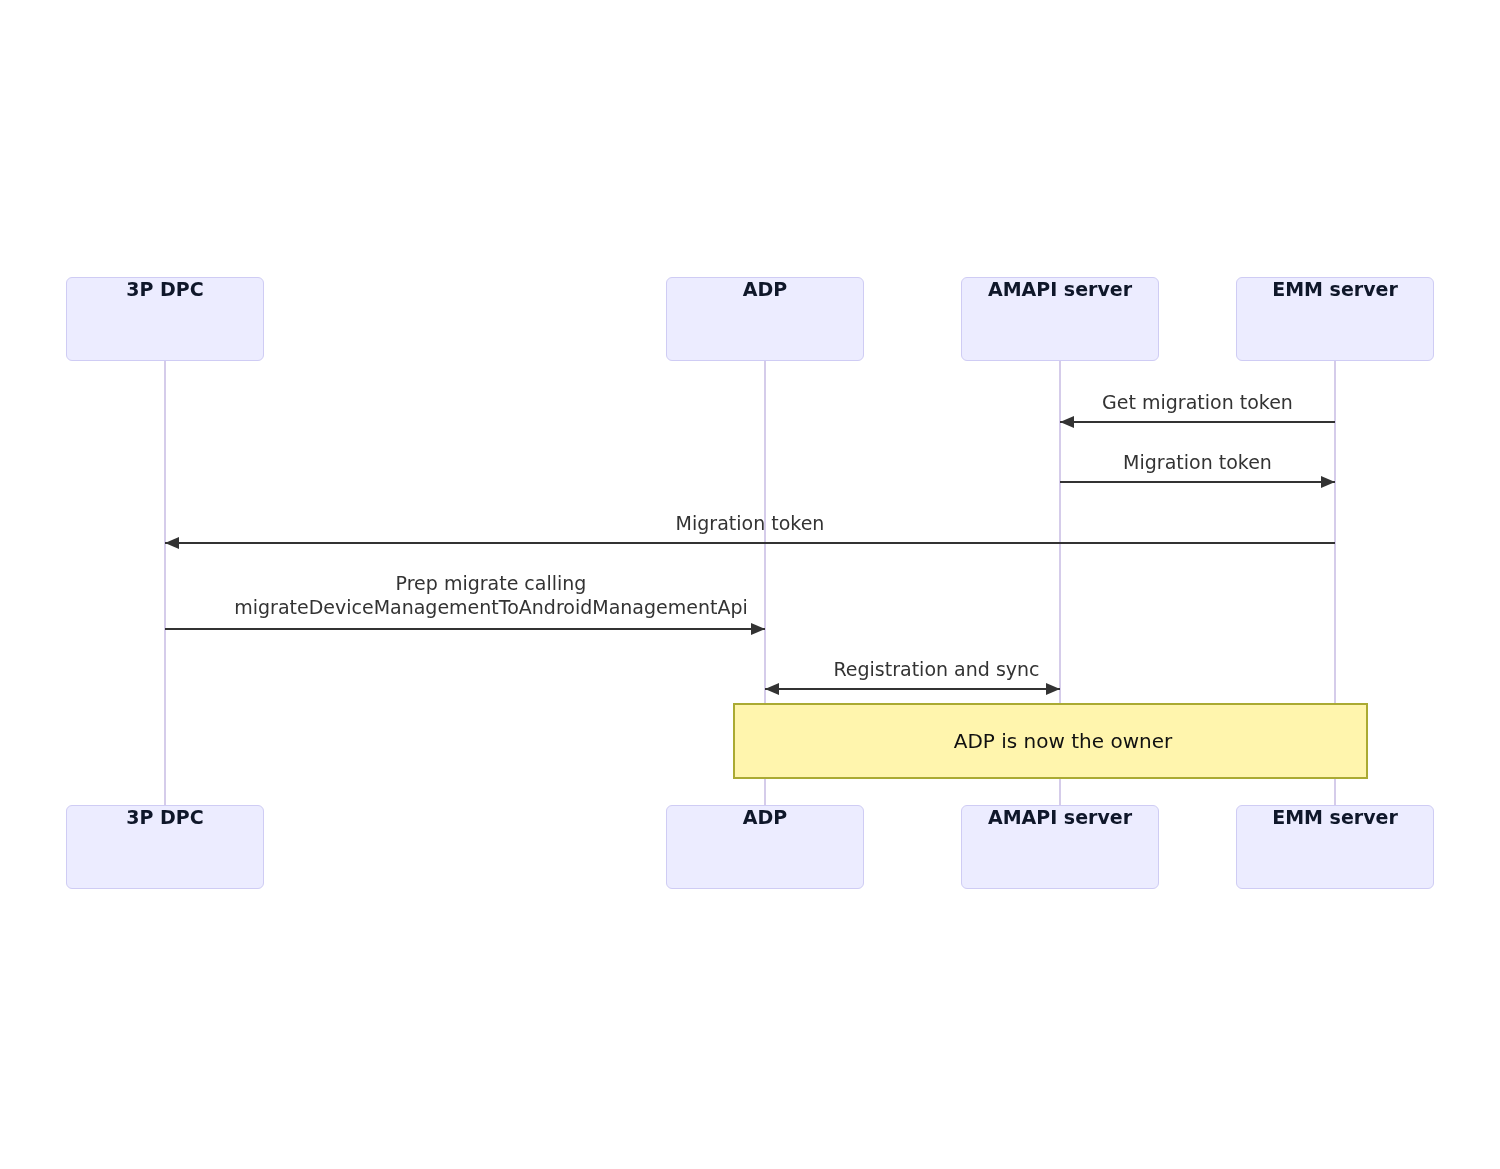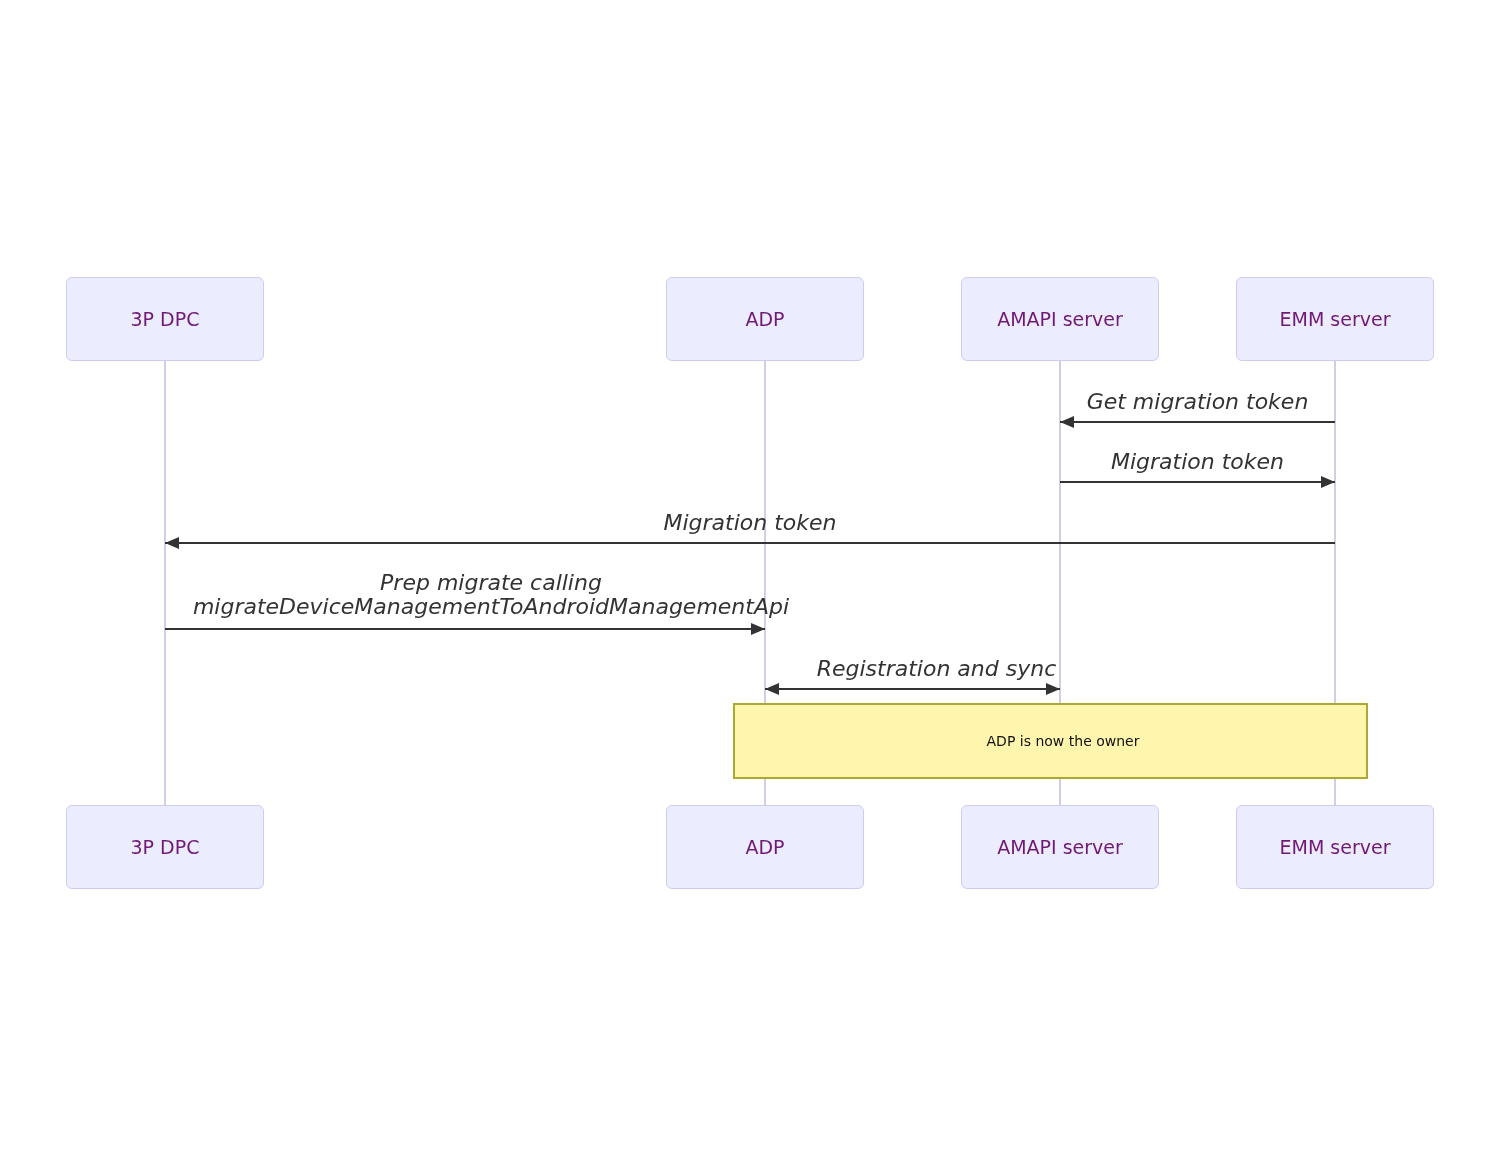--- a/index.html
+++ b/index.html
@@ -24,32 +24,31 @@
   }
   .actor {
     position: absolute;
     width: 198px;
     height: 84px;
     box-sizing: border-box;
     background: var(--actor-fill, #ececff);
     border: 1.5px solid var(--actor-border, #cfccf4);
     border-radius: 6px;
     display: flex;
-    align-items: center;
     justify-content: center;
     font-size: 19px;
-    color: #701a75;
+    color: #0f172a;
+    font-weight: bold;
   }
   .msg-label {
     position: absolute;
     text-align: center;
-    font-size: 22px;
+    font-size: 19px;
     line-height: 24px;
     color: var(--message-text, #333333);
-    font-style: italic;
   }
   .msg-line {
     position: absolute;
     height: 2px;
     background: var(--message-line, #333333);
   }
   .arrow-left, .arrow-right {
     position: absolute;
     width: 0;
     height: 0;
@@ -69,21 +68,21 @@
     top: 703px;
     width: 635px;
     height: 76px;
     box-sizing: border-box;
     background: var(--note-fill, #fff5ad);
     border: 2px solid var(--note-border, #aaaa33);
     display: flex;
     flex-direction: column;
     align-items: center;
     justify-content: center;
-    font-size: 14px;
+    font-size: 20px;
     line-height: 25px;
     color: #111111;
     text-align: center;
     padding-left: 25px;
   }
 </style>
 </head>
 <body>
 
 <div class="canvas">

